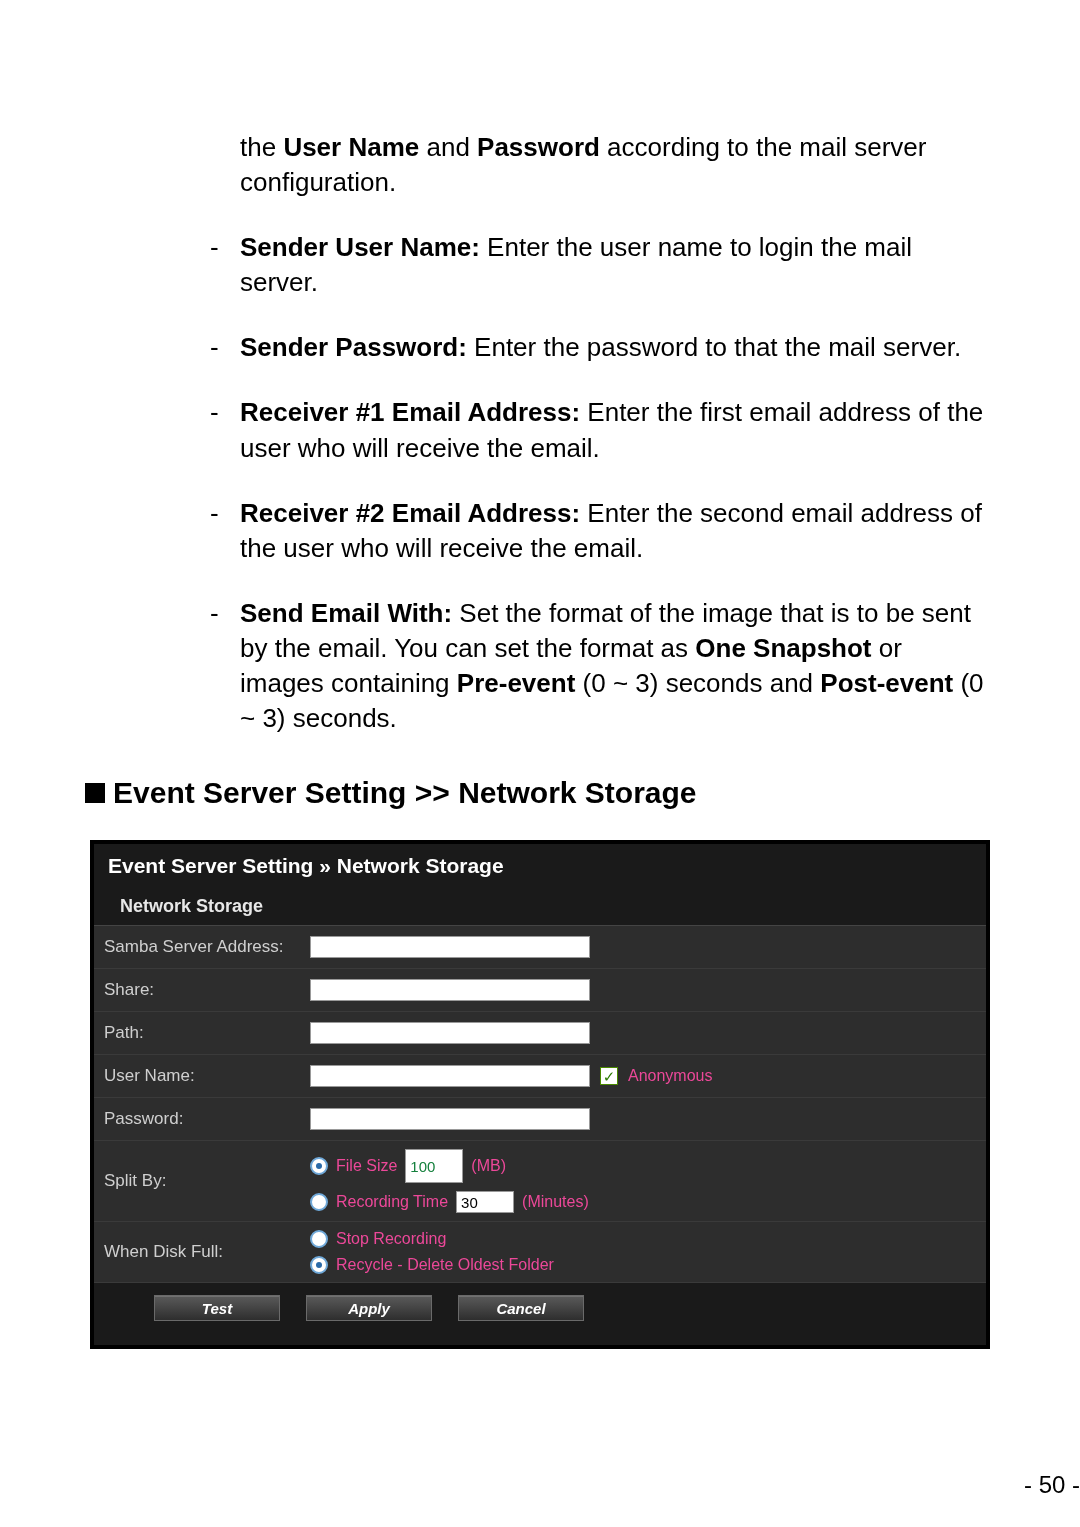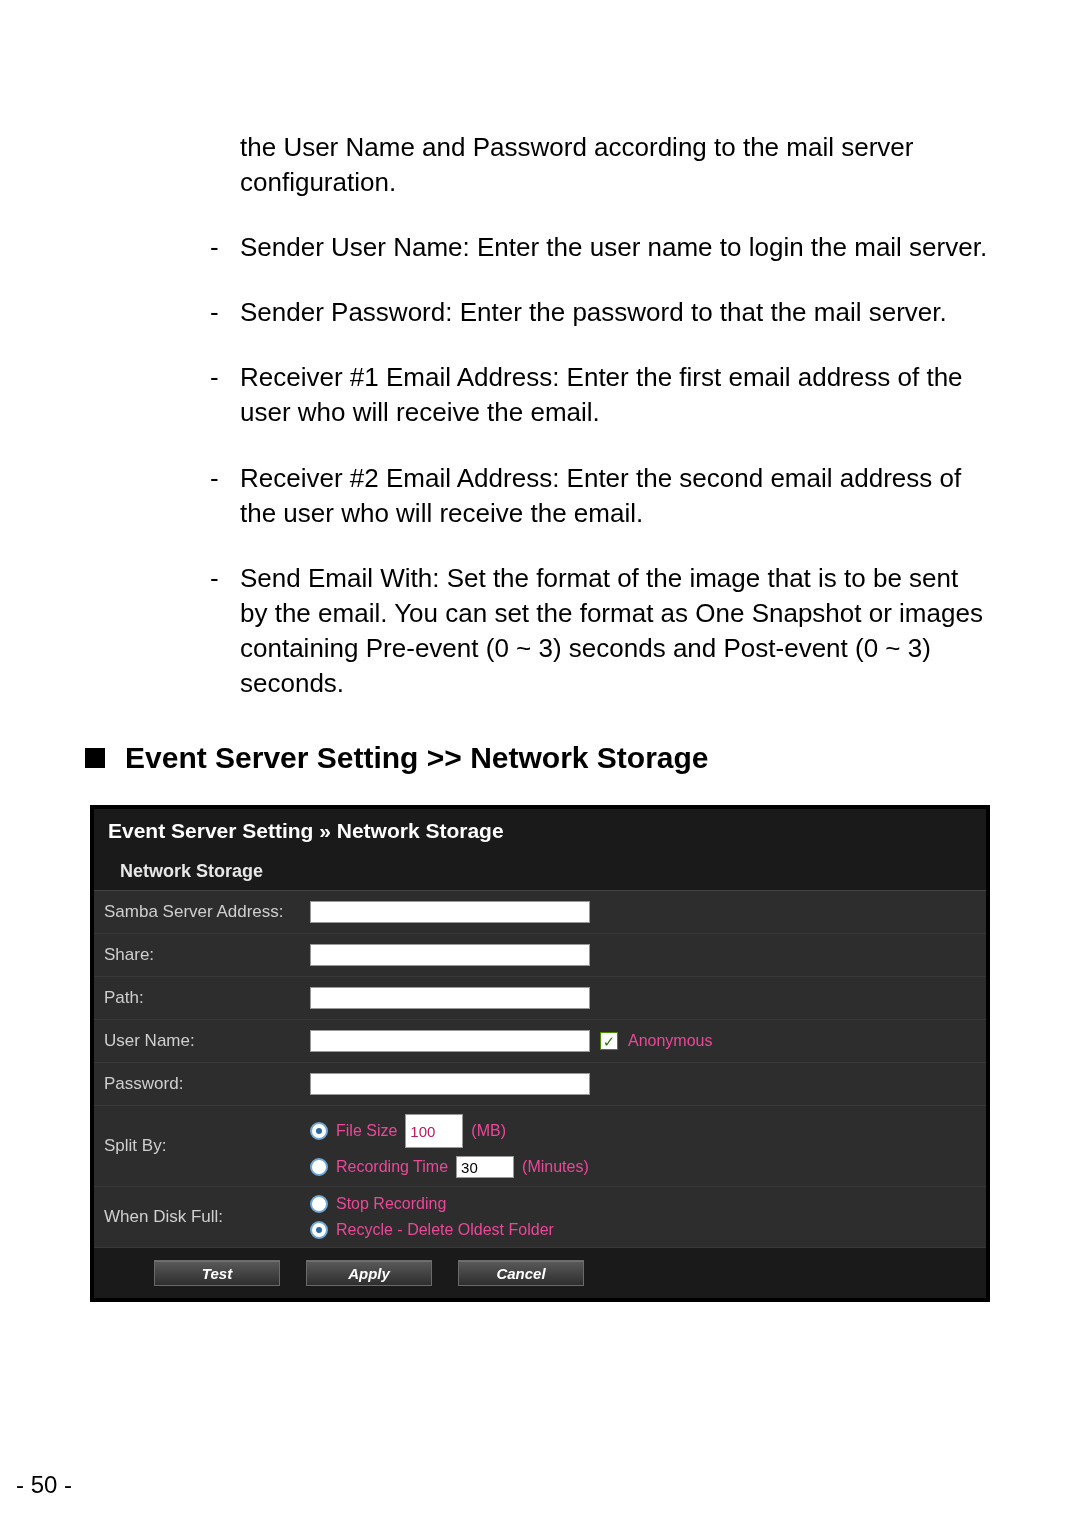--- a/index.html
+++ b/index.html
@@ -16,41 +16,41 @@
     position: relative;
     box-sizing: border-box;
     padding: 130px 90px 60px 90px;
   }
   .intro {
     font-size: 26px;
     line-height: 1.35;
     margin-left: 150px;
     margin-bottom: 30px;
   }
-  .bold { font-weight: normal; }
+  .bold { font-weight: bold; }
   .bullet-list {
     margin-left: 120px;
     font-size: 26px;
     line-height: 1.35;
   }
   .bullet-item {
     position: relative;
     padding-left: 30px;
     margin-bottom: 30px;
   }
   .bullet-item .dash {
     position: absolute;
     left: 0;
     top: 0;
   }
   .section-head {
     display: flex;
     align-items: center;
     margin: 40px 0 30px 0;
-    gap: 20px;
+    gap: 8px;
   }
   .section-head .sq {
     width: 20px;
     height: 20px;
     background: #000;
     flex: none;
     margin-left: -5px;
   }
   .section-head .txt {
     font-size: 30px;
@@ -139,21 +139,21 @@
     width: 100%;
     display: flex;
     align-items: center;
     gap: 8px;
     padding: 2px 0;
   }
   .unit { color: #ec4899; font-size: 16px; }
   .button-bar {
     display: flex;
     gap: 26px;
-    padding: 12px 12px 12px 60px;
+    padding: 12px 12px 24px 60px;
     background: #1a1a1a;
     align-items: center;
   }
   .btn {
     min-width: 96px;
     padding: 0 14px;
     height: 24px;
     border: 1px solid #6a6a6a;
     background: linear-gradient(#5a5a5a, #2e2e2e);
     color: #fff;
@@ -163,21 +163,21 @@
     display: flex;
     align-items: center;
     justify-content: center;
     box-shadow: inset 0 1px 0 rgba(255,255,255,.15);
   }
   .page-number {
     position: absolute;
     bottom: 28px;
     left: 16px;
     right: 0;
-    text-align: left;
+    text-align: right;
     font-size: 24px;
   }
 </style>
 </head>
 <body>
 
 <div class="page">
 
   <div class="intro">
     <span>the </span><span class="bold">User Name</span><span> and </span><span class="bold">Password</span><span> according to the mail server configuration.</span>
@@ -251,21 +251,21 @@
           <div class="txt-input"></div>
         </div>
     </div>
 
     <div class="form-row">
       <div class="label">Split By:</div>
       <div class="field" style="flex-direction:column; align-items:stretch; gap:4px;">
         <div class="field-line">
           <span class="radio on"></span>
           <span class="unit">File Size</span>
-          <div class="txt-input small" style="display:flex;align-items:center;padding:16px 4px;color:#be185d;font-size:15px;">100</div>
+          <div class="txt-input small" style="display:flex;align-items:center;padding:16px 4px;color:#15803d;font-size:15px;">100</div>
           <span class="unit">(MB)</span>
         </div>
         <div class="field-line">
           <span class="radio"></span>
           <span class="unit">Recording Time</span>
           <div class="txt-input small" style="display:flex;align-items:center;padding:0 4px;color:#000;font-size:15px;">30</div>
           <span class="unit">(Minutes)</span>
         </div>
       </div>
     </div>

